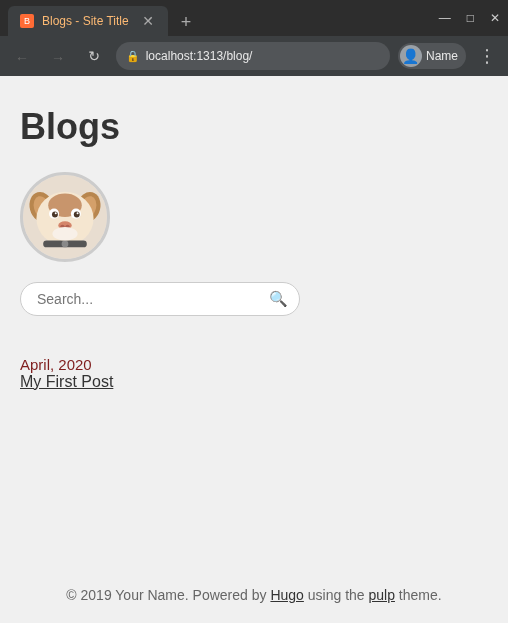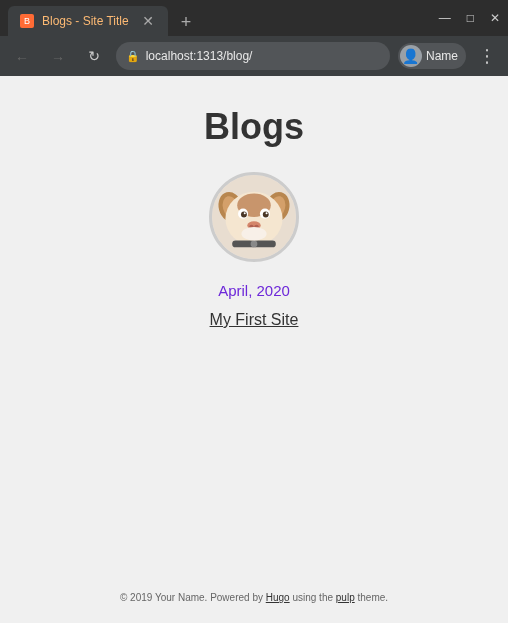--- a/index.html
+++ b/index.html
@@ -178,22 +178,21 @@
       padding: 0 4px;
     }
 
     
     .page-content {
       background: #f0f0f0;
       width: 100%;
       height: calc(623px - 76px);
       display: flex;
       flex-direction: column;
-      align-items: center;
-      padding: 30px 5px 20px;
+      padding: 30px 20px 20px;
     }
 
     .page-title {
       font-size: 36px;
       font-weight: bold;
       color: #333;
       margin-bottom: 24px;
     }
 
     
@@ -245,36 +244,36 @@
       right: 12px;
       top: 50%;
       transform: translateY(-50%);
       color: #888;
       font-size: 15px;
     }
 
     
     .date-header {
       font-size: 15px;
-      color: #6d28d9;
-      margin-bottom: 12px;
+      color: #7f1d1d;
+      margin-bottom: 0;
     }
 
     .post-link {
       font-size: 16px;
       color: #333;
       text-decoration: underline;
       cursor: pointer;
       margin-bottom: 40px;
     }
 
     
     .footer {
       margin-top: auto;
-      font-size: 10px;
+      font-size: 14px;
       color: #666;
       text-align: center;
     }
 
     .footer a {
       color: #333;
       text-decoration: underline;
     }
   </style>
 </head>
@@ -349,20 +348,24 @@
       <line x1="50" y1="65" x2="50" y2="75" stroke="#d06060" stroke-width="1.5"></line>
 
       <rect x="24" y="78" width="52" height="8" rx="4" fill="#555"></rect>
       <circle cx="50" cy="82" r="4" fill="#888"></circle>
 
       <ellipse cx="50" cy="70" rx="15" ry="8" fill="#f8f0e8"></ellipse>
     </svg>
   </div>
 
 
+  <div class="search-container">
+    <input class="search-input" type="text" placeholder="Search..." style="">
+    <span class="search-icon">🔍</span>
+  </div>
 
   <div class="date-header">April, 2020</div>
-  <div class="post-link">My First Site</div>
+  <div class="post-link">My First Post</div>
 
   <div class="footer">
     <span>© 2019 Your Name. Powered by </span><a>Hugo</a><span> using the </span><a>pulp</a><span> theme.</span>
   </div>
 </div>
 
 </body></html>

